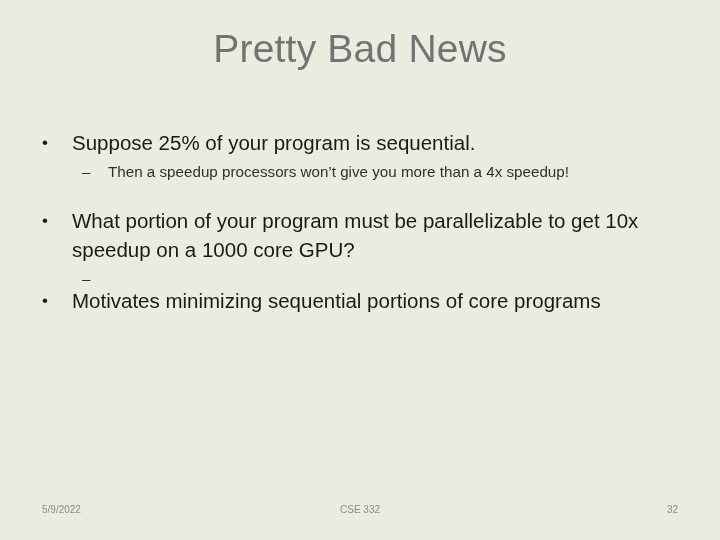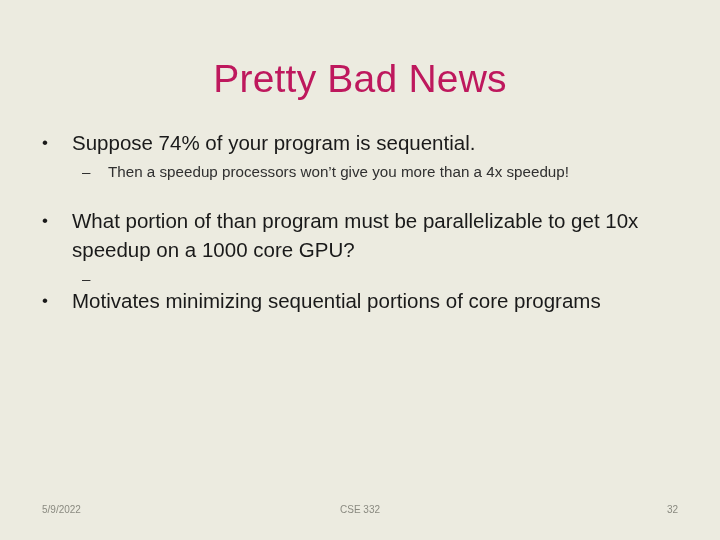--- a/index.html
+++ b/index.html
@@ -18,28 +18,28 @@
   .slide {
     position: relative;
     width: 720px;
     height: 540px;
     box-sizing: border-box;
   }
 
   
   .slide-title {
     position: absolute;
-    top: 56px;
+    top: 26px;
     left: 0;
     width: 720px;
     text-align: center;
     font-size: 39px;
     font-weight: 400;
     letter-spacing: 0.2px;
-    color: #be185d;
+    color: #737373;
     line-height: 46px;
     white-space: nowrap;
   }
 
   
   .body-area {
     position: absolute;
     top: 128px;
     left: 36px;
     width: 648px;
@@ -123,32 +123,32 @@
 
 <div class="slide">
 
   <div class="slide-title">Pretty Bad News</div>
 
   <div class="body-area">
 
     <div class="bullet-group">
       <div class="bullet-l1">
         <span class="marker">•</span>
-        <span class="l1-text">Suppose 74% of your program is sequential.</span>
+        <span class="l1-text">Suppose 25% of your program is sequential.</span>
       </div>
       <div class="bullet-l2">
         <span class="marker">–</span>
         <span class="l2-text">Then a speedup processors won’t give you more than a 4x speedup!</span>
       </div>
     </div>
 
     <div class="bullet-group">
       <div class="bullet-l1">
         <span class="marker">•</span>
-        <span class="l1-text">What portion of than program must be parallelizable to get 10x speedup on a 1000 core GPU?</span>
+        <span class="l1-text">What portion of your program must be parallelizable to get 10x speedup on a 1000 core GPU?</span>
       </div>
       <div class="bullet-l2">
         <span class="marker">–</span>
       </div>
     </div>
 
     <div class="bullet-group">
       <div class="bullet-l1">
         <span class="marker">•</span>
         <span class="l1-text">Motivates minimizing sequential portions of core programs</span>

